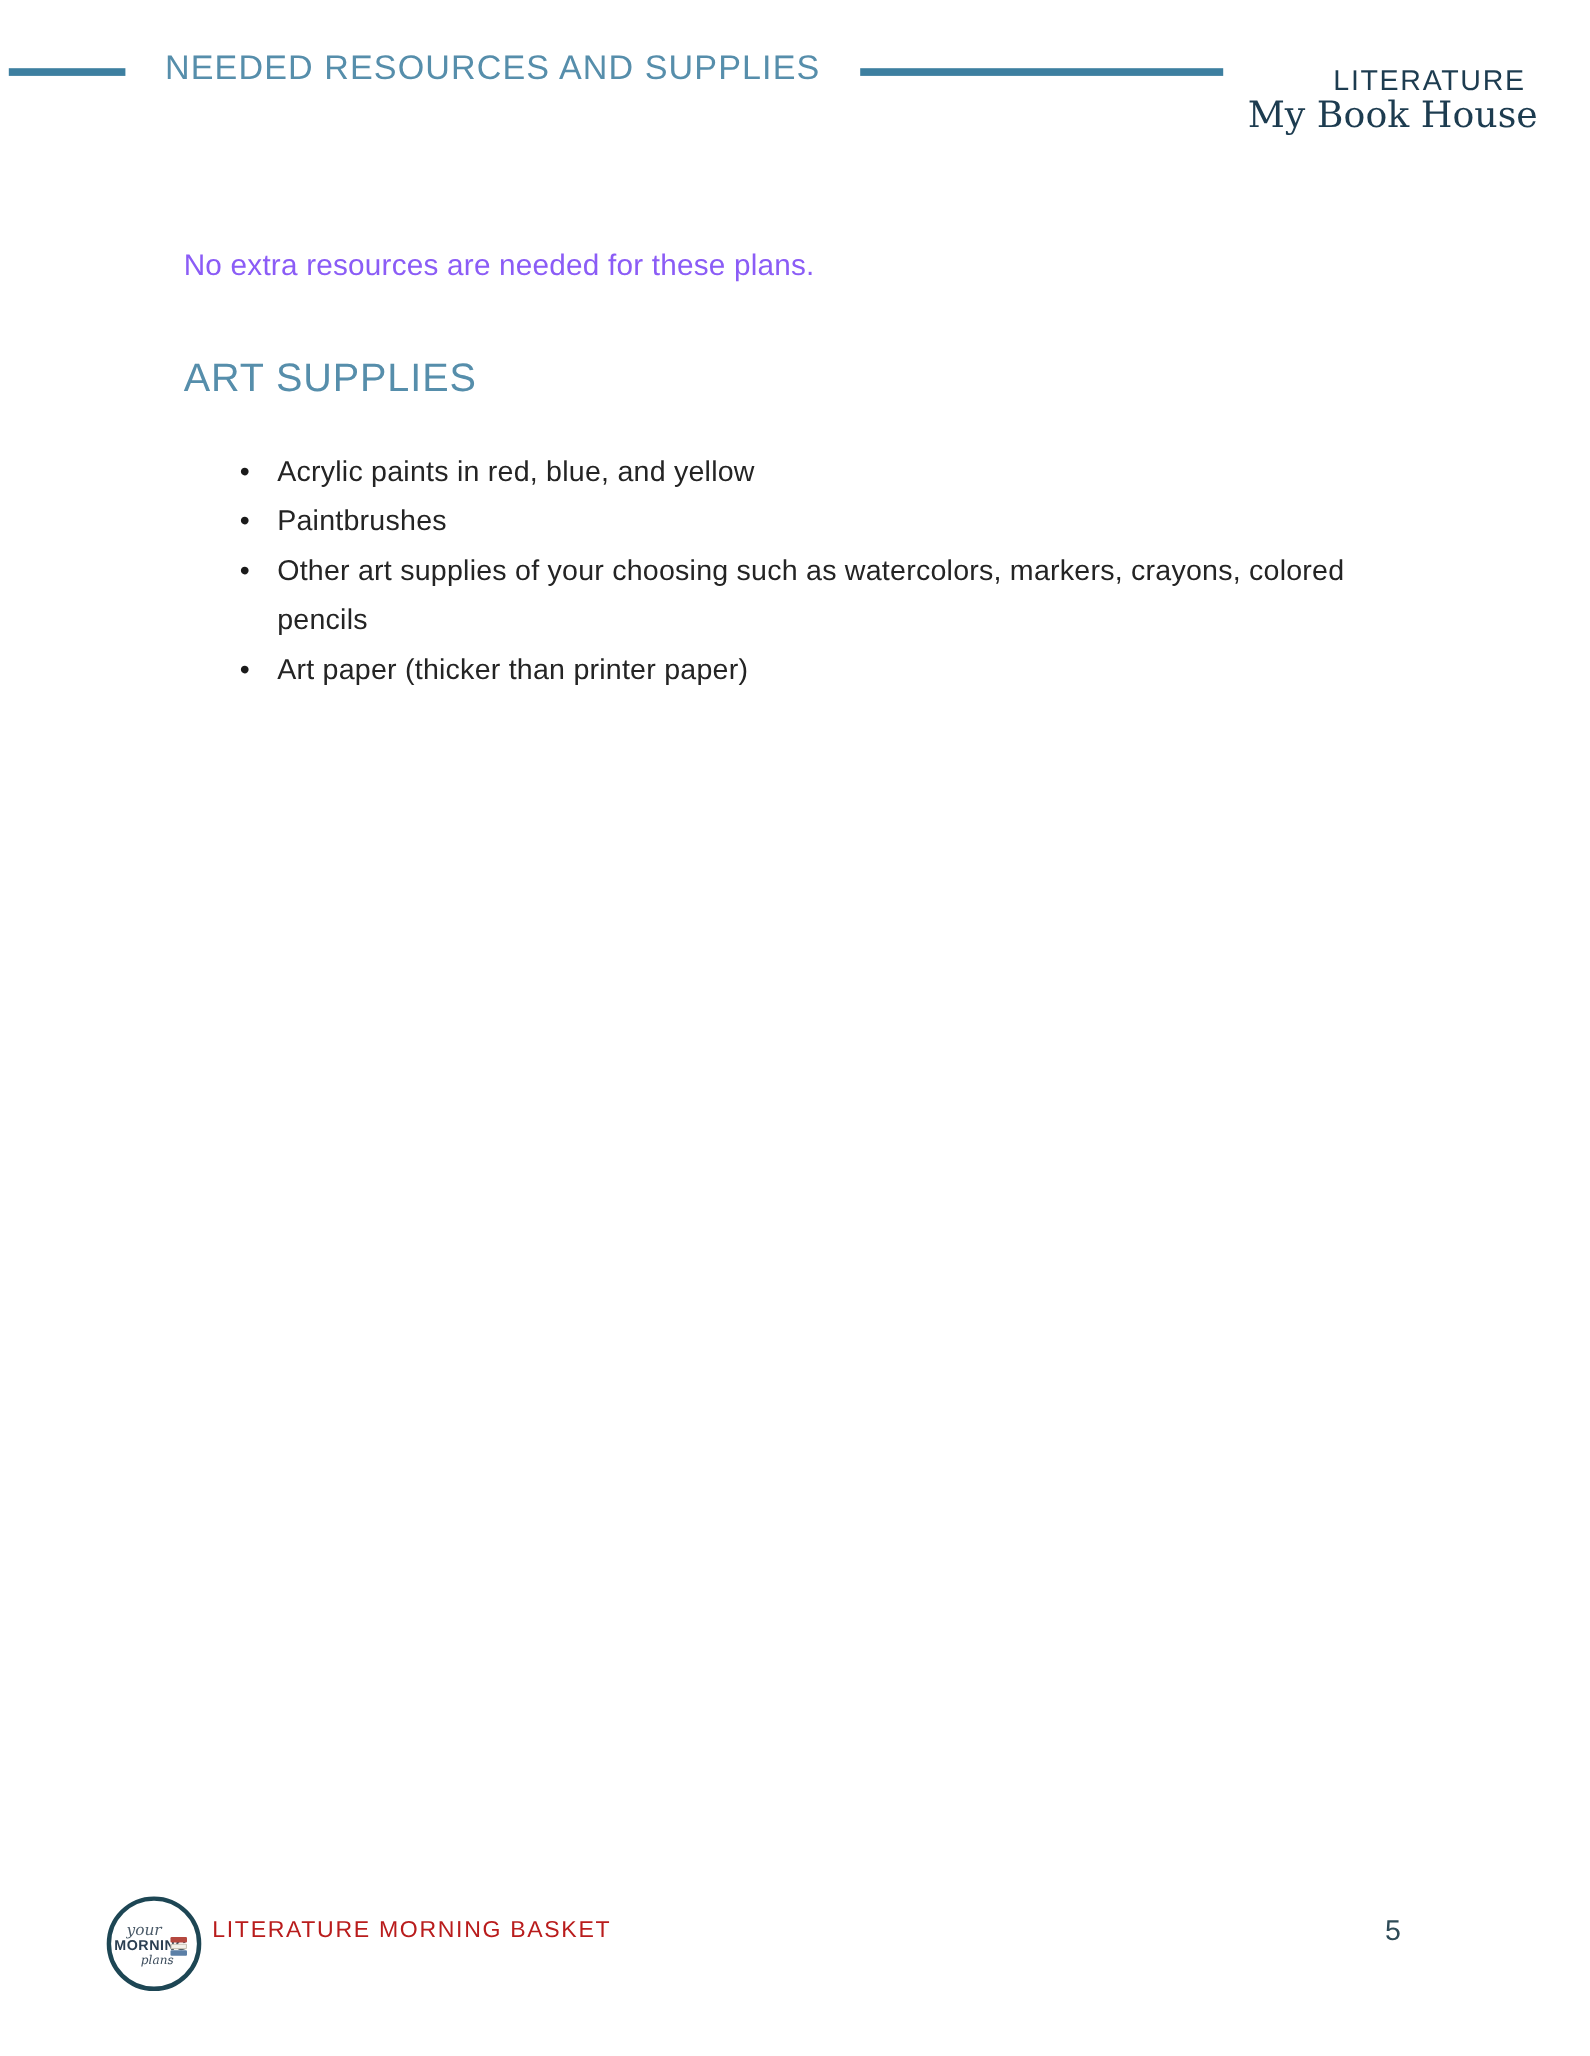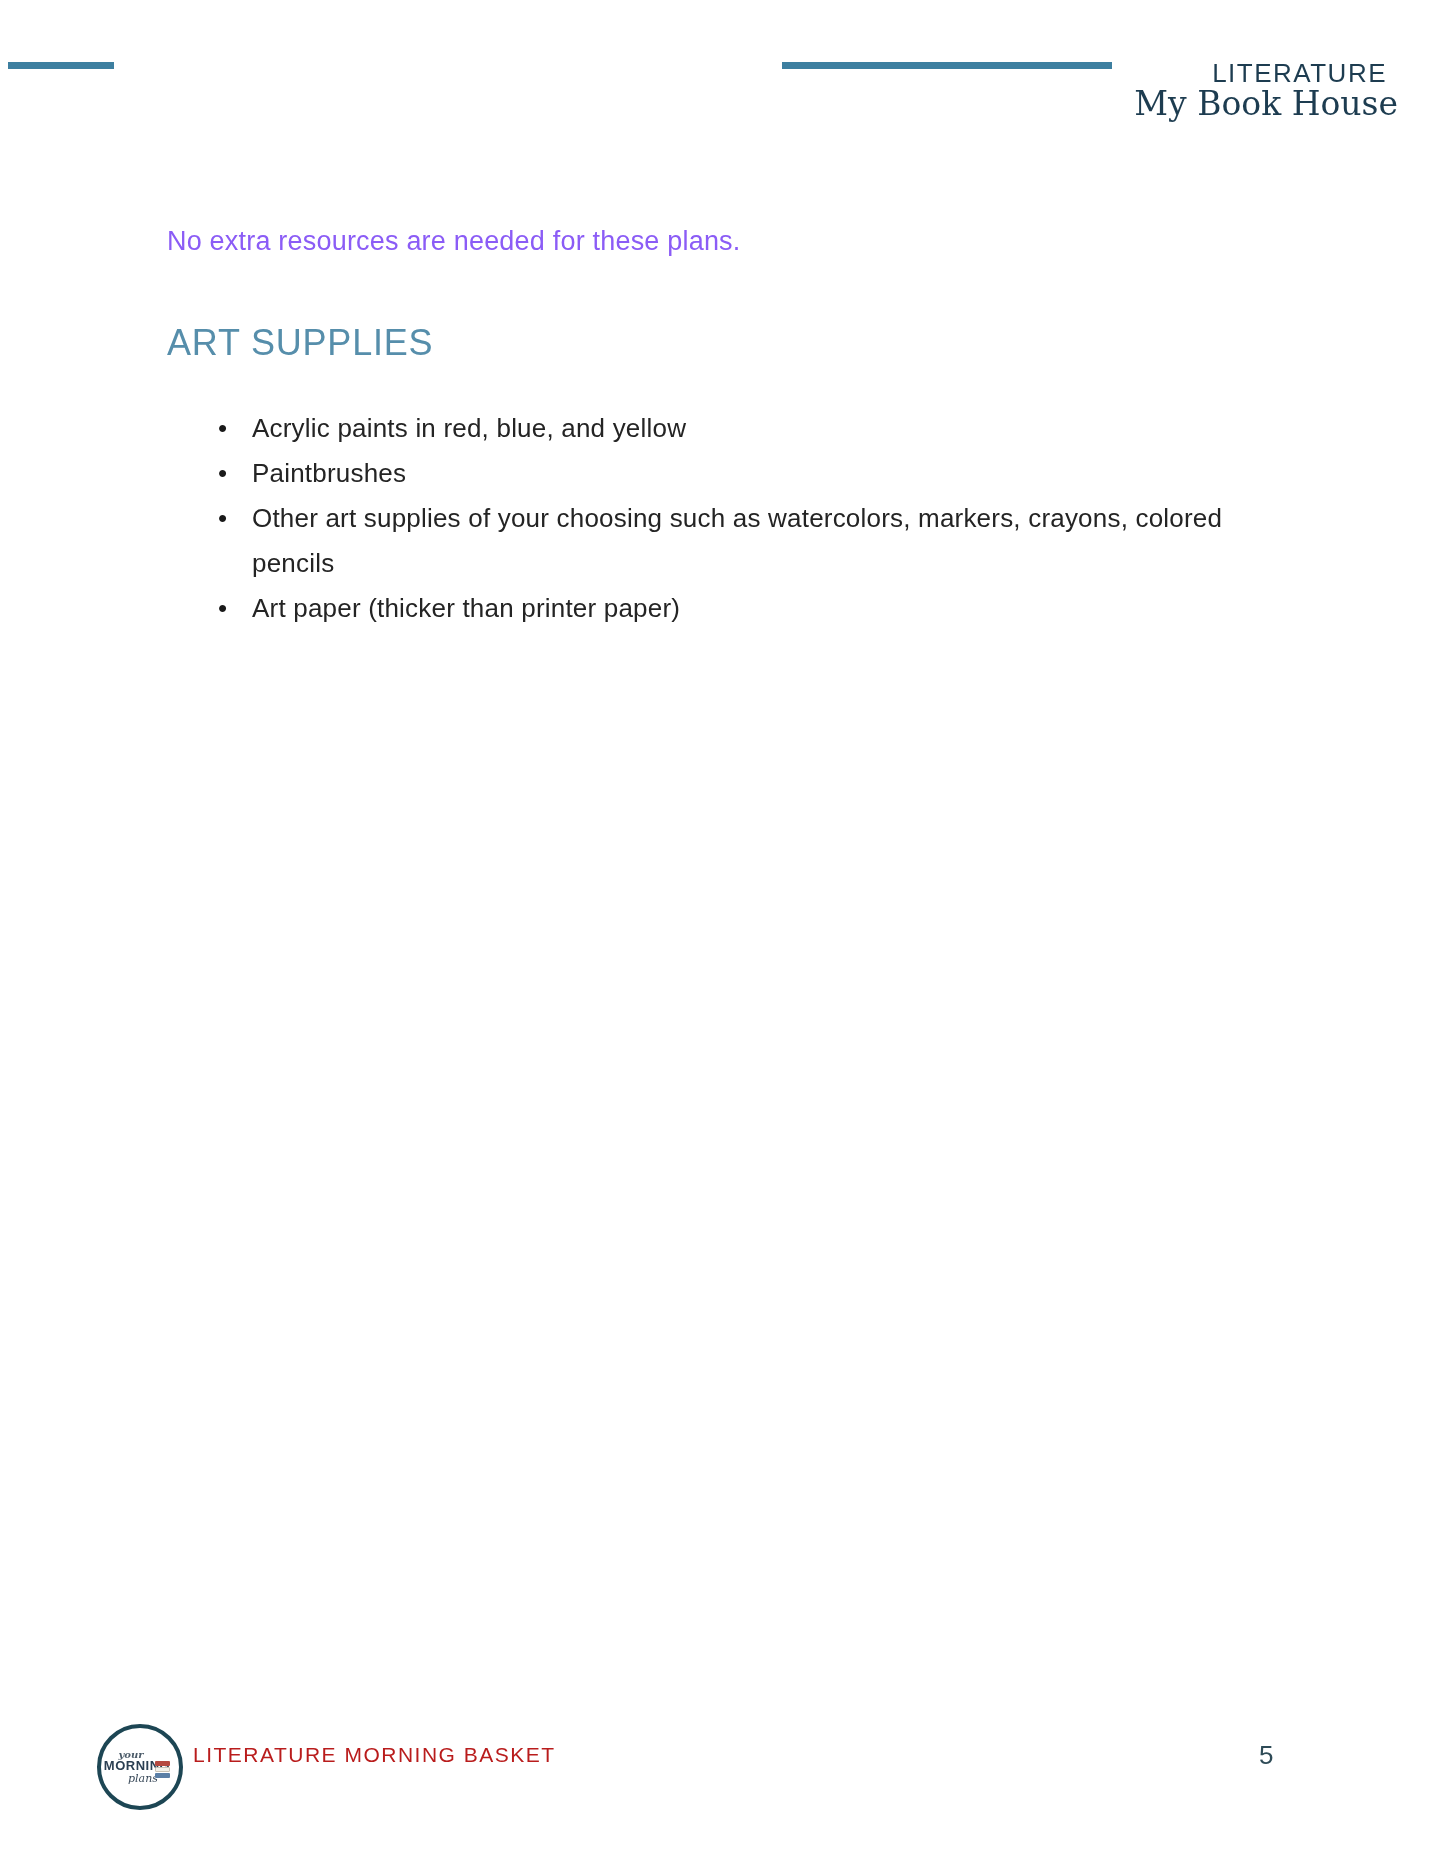--- a/index.html
+++ b/index.html
@@ -61,21 +61,21 @@
   
   .footer-logo{
     position:absolute;left:97px;top:1724px;
     width:86px;height:86px;border:4px solid #1d4654;
     border-radius:50%;box-sizing:border-box;
     display:flex;flex-direction:column;align-items:center;justify-content:center;
     background:#ffffff;
   }
   .logo-line1{
     font-family:"DejaVu Serif",serif;font-style:italic;
-    font-size:10px;color:#4a5a68;margin-bottom:-2px;margin-left:-18px;font-weight:bold;
+    font-size:14px;color:#4a5a68;margin-bottom:-2px;margin-left:-18px;
   }
   .logo-line2{
     font-size:13px;font-weight:700;letter-spacing:0.5px;color:#2b3f52;
     margin-left:-6px;
   }
   .logo-line3{
     font-family:"DejaVu Serif",serif;font-style:italic;
     font-size:11px;color:#3a4a5a;margin-top:-1px;margin-left:6px;
   }
   .logo-books{
@@ -94,20 +94,21 @@
     position:absolute;left:1259px;top:1740px;
     font-size:26px;color:#2e4b57;
   }
 </style>
 </head>
 <body>
 
 <div class="page">
 
   <div class="rule rule-left"></div>
+  <div class="header-title">NEEDED RESOURCES AND SUPPLIES</div>
   <div class="rule rule-right"></div>
 
   <div class="brand">
     <div class="brand-top">LITERATURE</div>
   </div>
   <div class="brand-script">My Book House</div>
 
   <div class="intro">No extra resources are needed for these plans.</div>
 
   <div class="section-heading">ART SUPPLIES</div>

